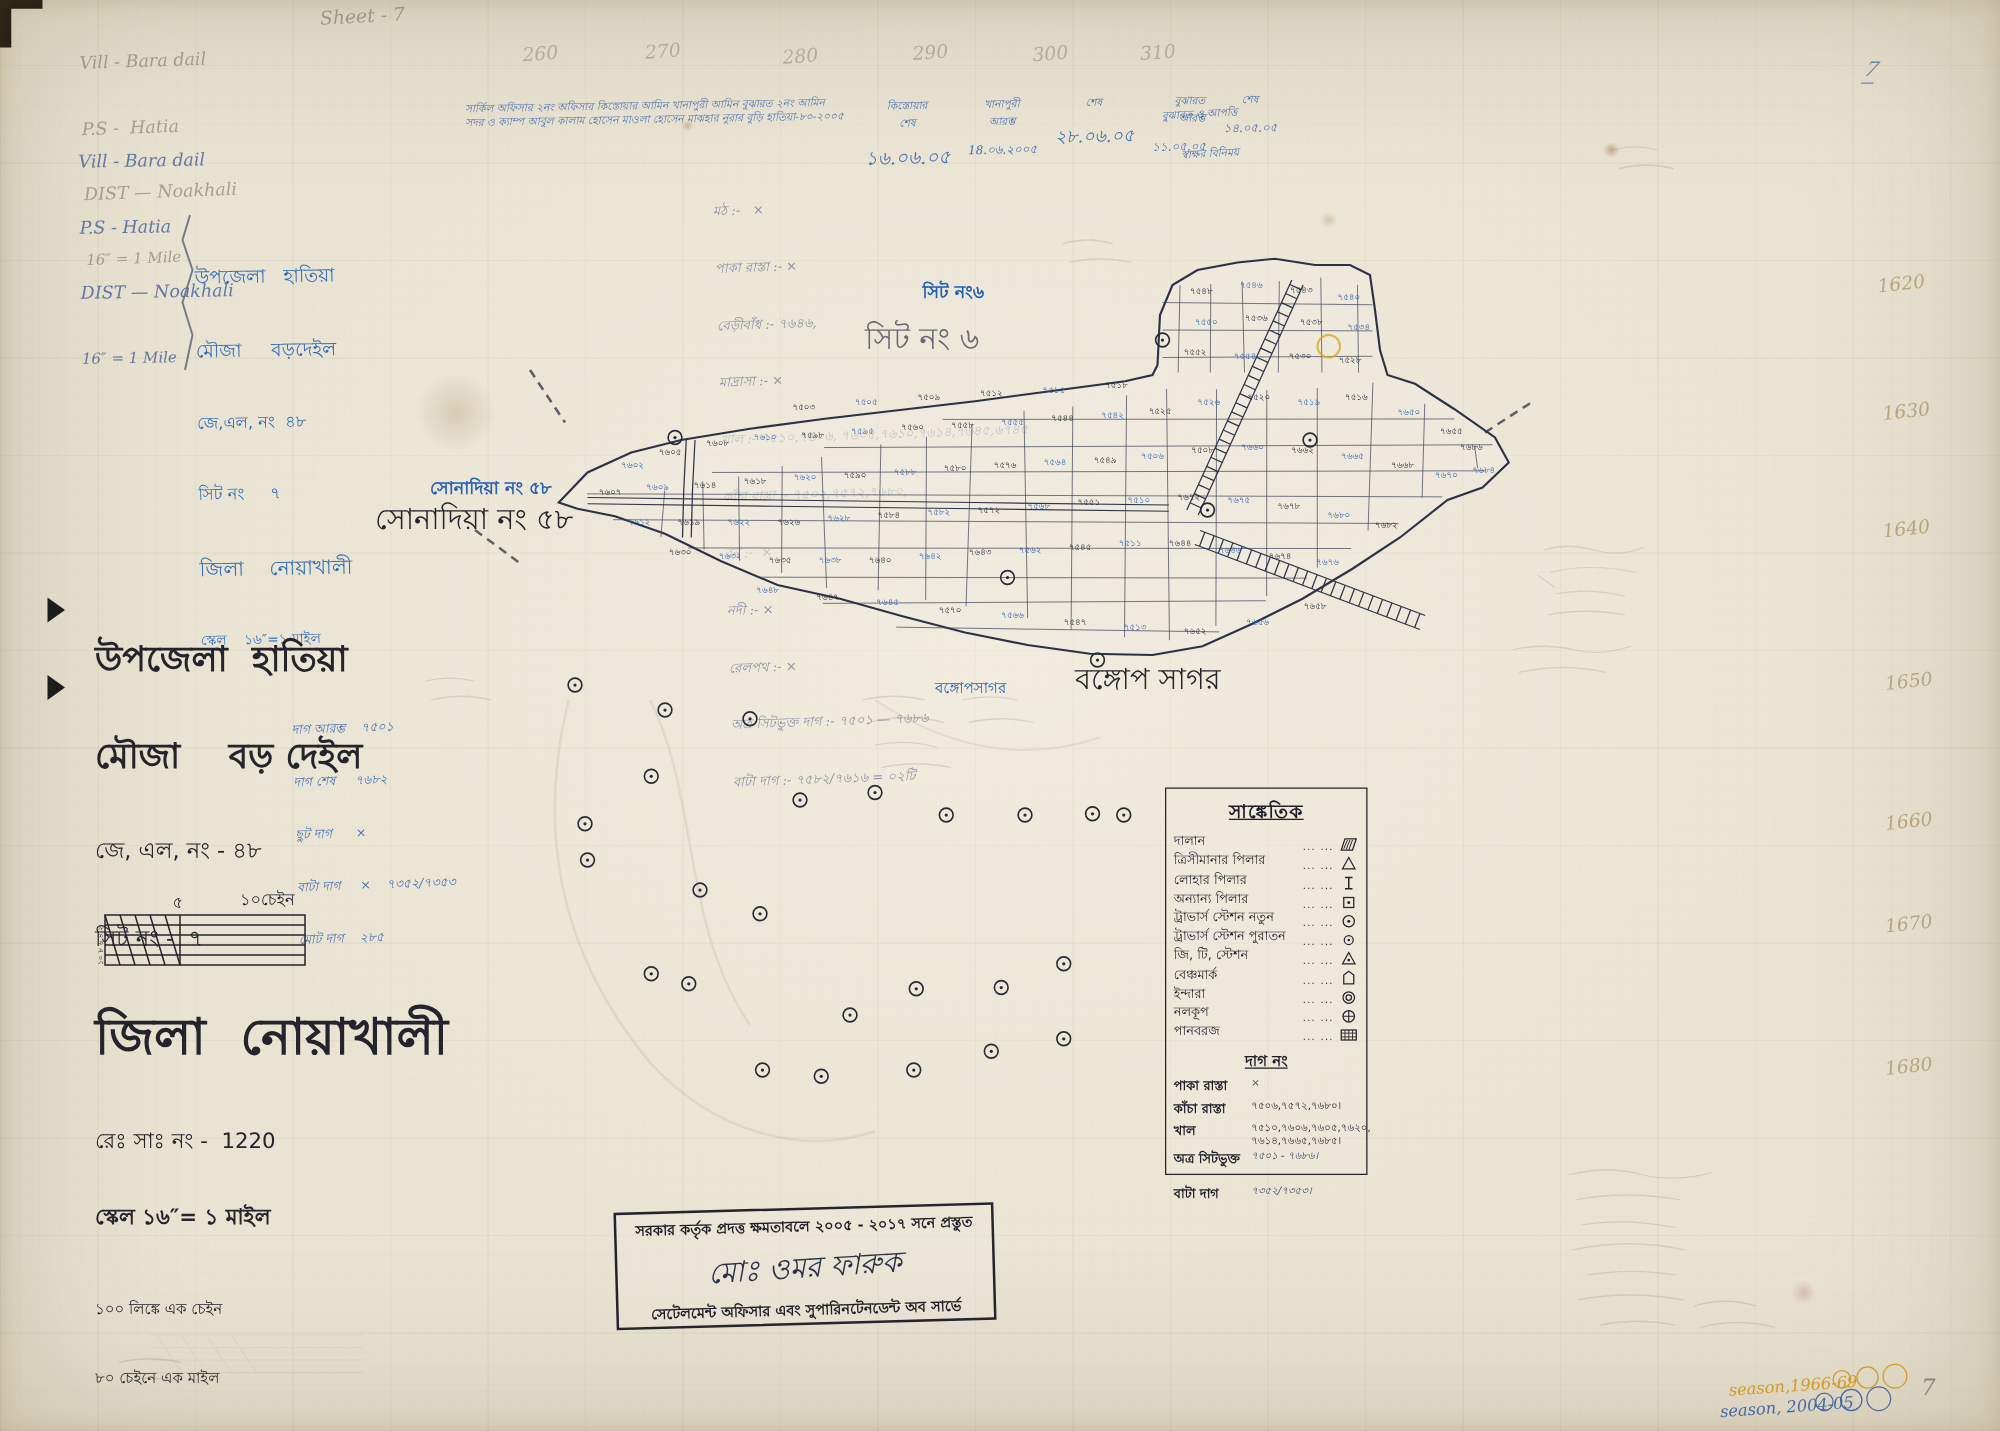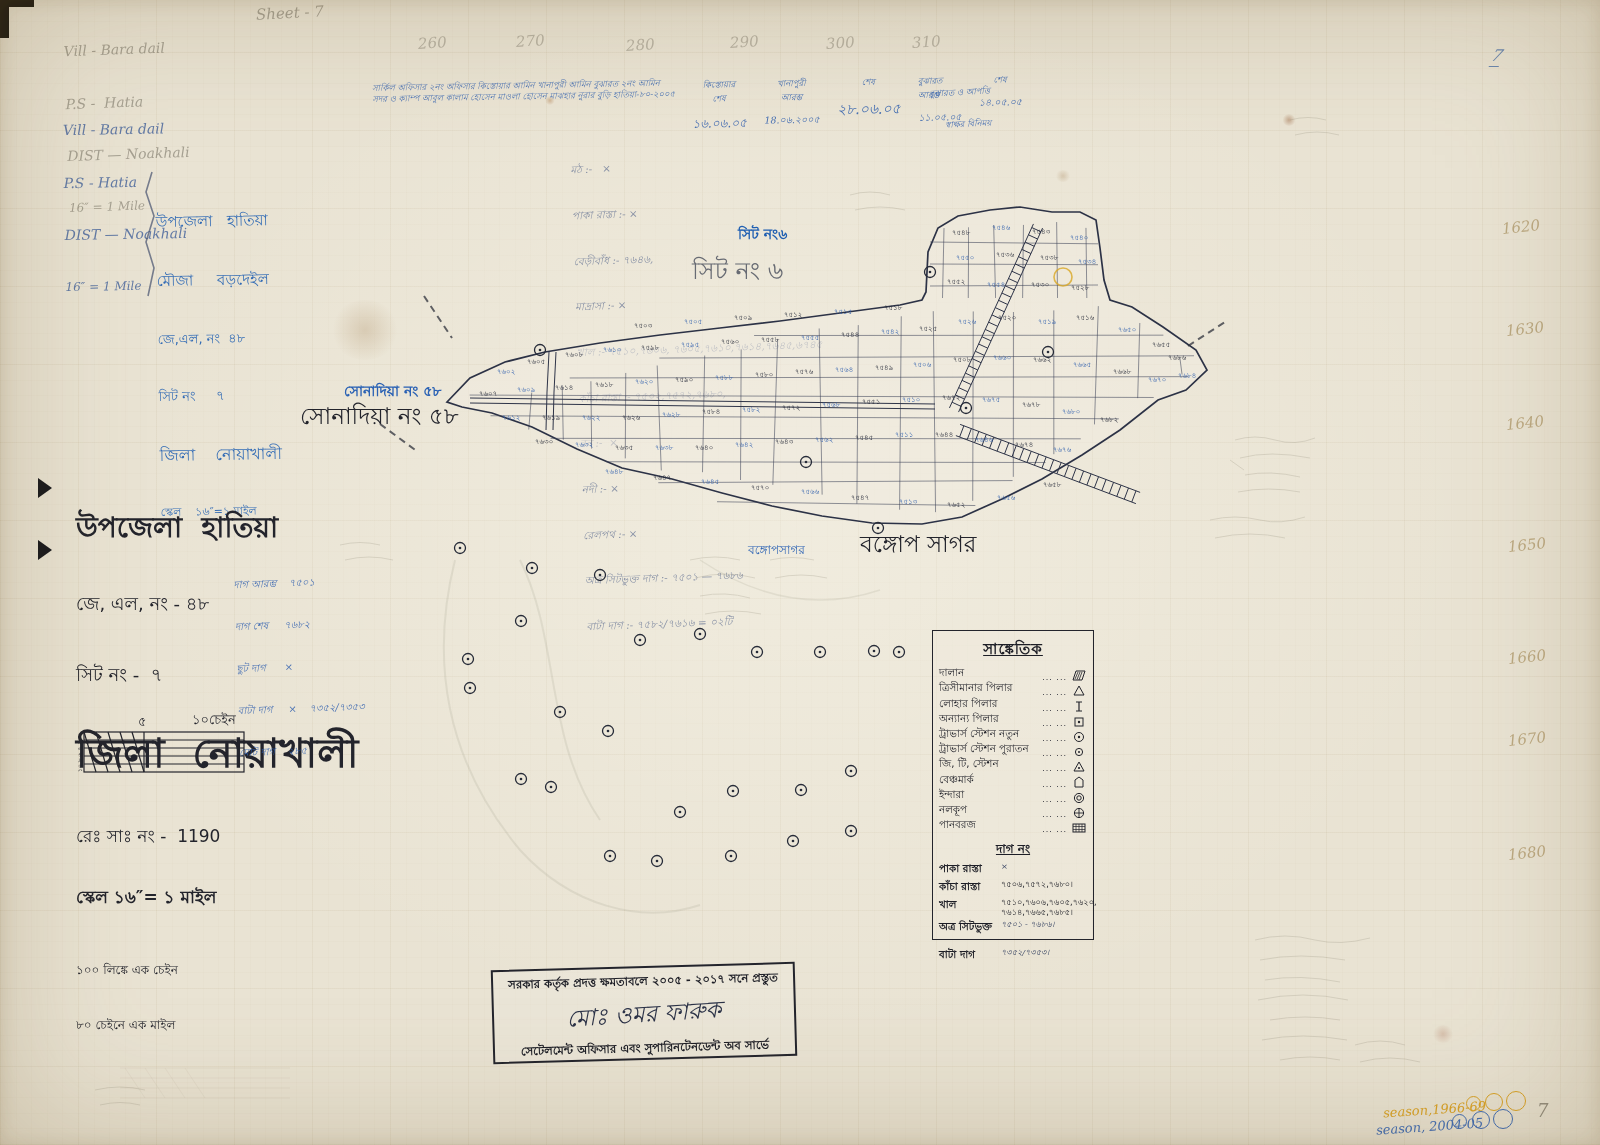--- a/index.html
+++ b/index.html
@@ -106,33 +106,33 @@
 <span class="t hand pencil" style="left:912px;top:33px;font-size:15px;opacity:.4;transform:rotate(-4deg);">310</span>
 
 <div class="t hand" style="left:372px;top:80px;width:330px;font-size:8.5px;color:#2b5cae;opacity:.8;white-space:normal;transform:rotate(-1deg);">
   <div>সার্কিল অফিসার  ২নং অফিসার  কিস্তোয়ার আমিন  খানাপুরী আমিন  বুঝারত ২নং আমিন</div>
   <div>সদর ও ক্যাম্প   আবুল কালাম   হোসেন মাওলা   হোসেন মাঝহার   নুরার বুড়ি হাতিয়া-৮০-২০০৫</div>
 </div>
 <div style="position:absolute;left:692px;top:76px;width:330px;display:flex;justify-content:space-between;color:#2b5cae;opacity:.85;transform:rotate(-1deg);">
   <div style="text-align:center;">
     <div class="hand" style="font-size:8.5px;">কিস্তোয়ার</div>
     <div class="hand" style="font-size:8.5px;">শেষ</div>
-    <div class="hand" style="font-size:12px;margin-top:8px;">১৬.০৬.০৫</div>
+    <div class="hand" style="font-size:15px;margin-top:8px;">১৬.০৬.০৫</div>
   </div>
   <div style="text-align:center;">
     <div class="hand" style="font-size:8.5px;">খানাপুরী</div>
     <div class="hand" style="font-size:8.5px;">আরম্ভ</div>
     <div class="hand" style="font-size:9.5px;margin-top:8px;">18.০৬.২০০৫</div>
   </div>
   <div style="text-align:center;">
     <div class="hand" style="font-size:8.5px;"></div>
     <div class="hand" style="font-size:8.5px;">শেষ</div>
     <div class="hand" style="font-size:14px;margin-top:8px;">২৮.০৬.০৫</div>
   </div>
-  <div style="text-align:left;">
+  <div style="text-align:right;">
     <div class="hand" style="font-size:8.5px;">বুঝারত</div>
     <div class="hand" style="font-size:8.5px;">আরম্ভ</div>
     <div class="hand" style="font-size:9.5px;margin-top:8px;">১১.০৫.০৫</div>
   </div>
   <div style="text-align:center;">
     <div class="hand" style="font-size:8.5px;"></div>
     <div class="hand" style="font-size:8.5px;">শেষ</div>
     <div class="hand" style="font-size:9.5px;margin-top:8px;text-align:right;">১৪.০৫.০৫</div>
   </div>
 </div>
@@ -441,24 +441,25 @@
 
 <svg style="position:absolute;left:36px;top:478px;" width="20" height="22">
     <polygon points="2,0 16,10 2,20" fill="#17181d"></polygon>
   </svg>
 <svg style="position:absolute;left:36px;top:540px;" width="20" height="22">
     <polygon points="2,0 16,10 2,20" fill="#17181d"></polygon>
   </svg>
 
 <div class="t bn blackink" style="left:76px;top:470px;">
   <div style="font-size:28px;font-weight:bold;">উপজেলা  হাতিয়া</div>
+  <div style="font-size:28px;font-weight:bold;margin-top:2px;">মৌজা    বড় দেইল</div>
   <div style="font-size:18px;margin-top:8px;">জে, এল, নং - ৪৮</div>
   <div style="font-size:18px;margin-top:8px;">সিট নং -  ৭</div>
   <div style="font-size:40px;font-weight:bold;margin-top:2px;">জিলা  নোয়াখালী</div>
-  <div style="font-size:17px;margin-top:8px;">রেঃ সাঃ নং -  1190</div>
+  <div style="font-size:17px;margin-top:8px;">রেঃ সাঃ নং -  1220</div>
   <div style="font-size:17px;font-weight:bold;">স্কেল ১৬″= ১ মাইল</div>
   <div style="font-size:12px;margin-top:14px;">১০০ লিঙ্কে এক চেইন</div>
   <div style="font-size:12px;">৮০ চেইনে এক মাইল</div>
 </div>
 
 <div class="t hand" style="left:236px;top:548px;font-size:10px;color:#2b5cae;opacity:.85;line-height:1.4;transform:rotate(-2deg);">
   <div>দাগ আরম্ভ    ৭৫০১</div>
   <div>দাগ শেষ     ৭৬৮২</div>
   <div>ছুট দাগ      ×</div>
   <div>বাটা দাগ     ×    ৭৩৫২/৭৩৫৩</div>

